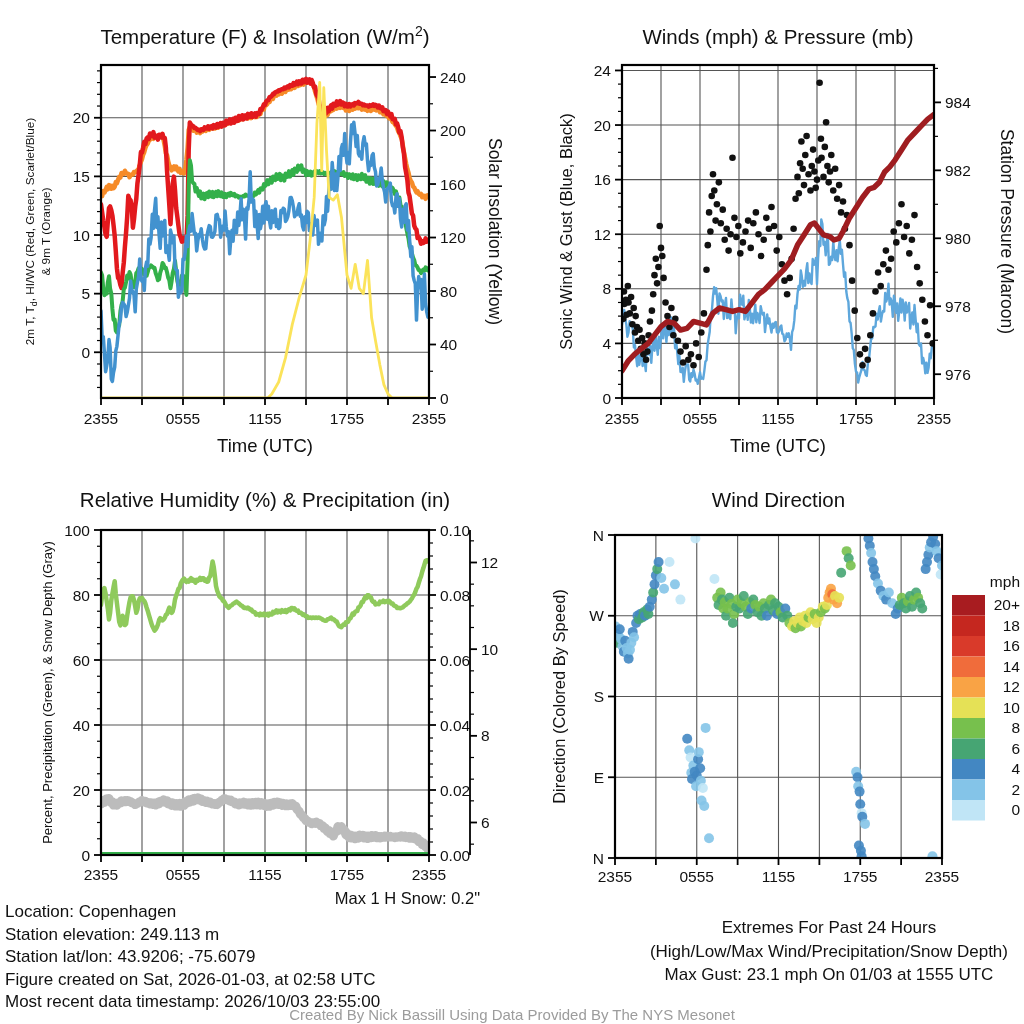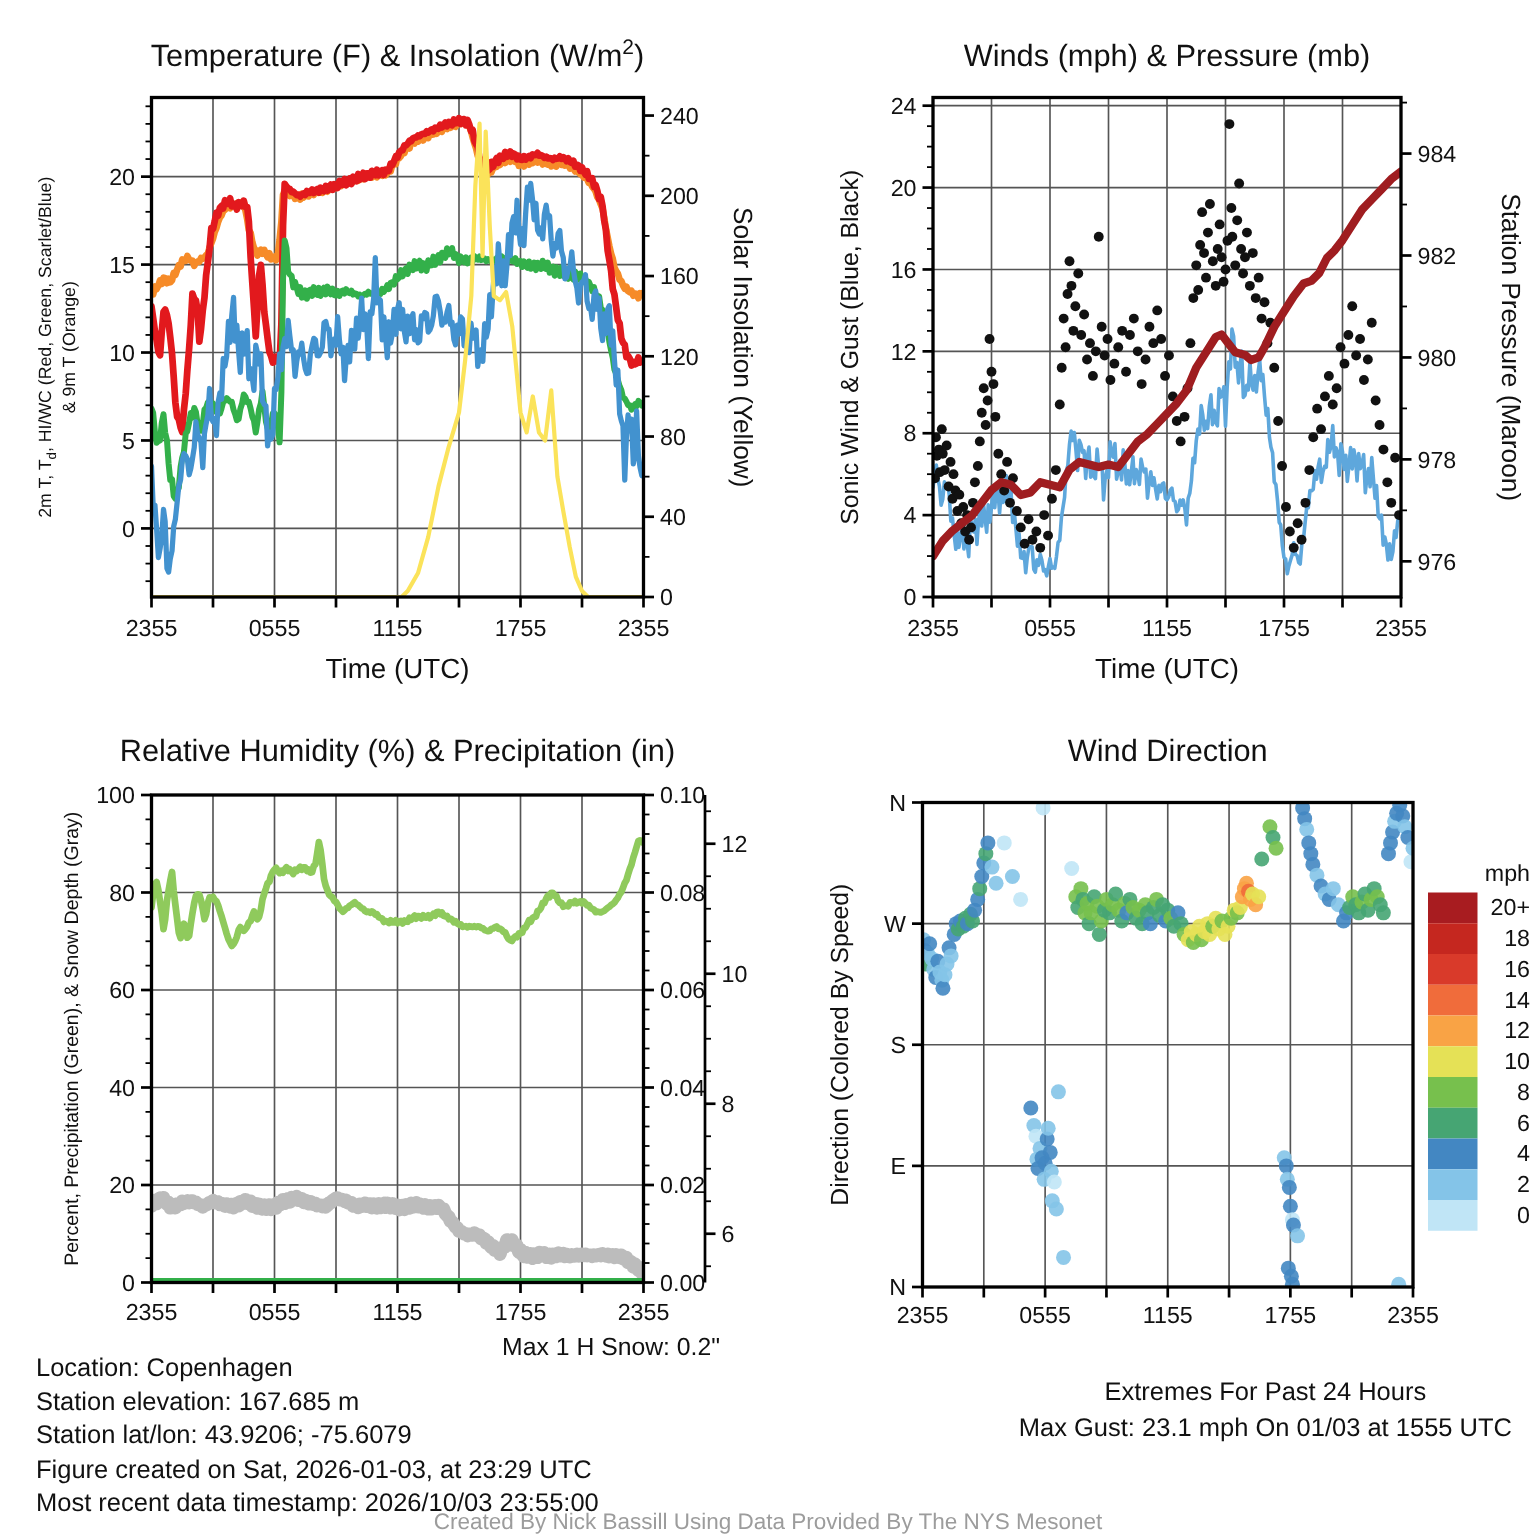--- a/index.html
+++ b/index.html
@@ -1,21 +1,21 @@
 <!DOCTYPE html>
 <html><head>
 <meta charset="utf-8">
 <style>
   html,body{margin:0;padding:0;background:#fff;}
   #canvas{position:relative;width:1024px;height:1024px;background:#fff;overflow:hidden;
           font-family:"Liberation Sans", sans-serif;color:#111;}
   svg{position:absolute;display:block;}
   #c0{left:0;top:0;} #c1{left:512px;top:0;} #c2{left:0;top:470px;} #c3{left:512px;top:470px;}
   svg text{font-family:"Liberation Sans", sans-serif;}
-  .f-left{position:absolute;left:24px;top:901px;font-size:17px;line-height:22.5px;}
+  .f-left{position:absolute;left:5px;top:901px;font-size:17px;line-height:22.5px;}
   .max-snow{position:absolute;left:238px;top:889px;width:242px;text-align:right;font-size:16.5px;}
   .f-right{position:absolute;right:16px;top:916px;text-align:center;font-size:17px;line-height:23.5px;}
   .extremes-values{color:#d0201e;font-weight:bold;}
   .credit{position:absolute;left:0;top:1006px;width:1024px;text-align:center;font-size:15px;color:#9c9c9c;}
 </style>
 </head>
 <body>
 
 <div id="canvas">
   <svg id="c0" width="512" height="460" viewBox="0 0 512 460">
@@ -744,25 +744,26 @@
       <rect x="440" y="309.5" width="33" height="20.5" fill="#84c4e8"></rect>
       <text x="508" y="324.75" font-size="15.5" fill="#111" text-anchor="end">2</text>
       <rect x="440" y="330" width="33" height="20.5" fill="#c0e5f6"></rect>
       <text x="508" y="345.25" font-size="15.5" fill="#111" text-anchor="end">0</text>
     </svg>
 
   <div class="max-snow">Max 1 H Snow: 0.2"</div>
 
   <div class="f-left">
     <div>Location: Copenhagen</div>
-    <div>Station elevation: 167.685 m</div>
+    <div>Station elevation: 249.113 m</div>
     <div>Station lat/lon: 43.9206; -75.6079</div>
-    <div>Figure created on Sat, 2026-01-03, at 23:29 UTC</div>
+    <div>Figure created on Sat, 2026-01-03, at 02:58 UTC</div>
     <div>Most recent data timestamp: 2026/10/03 23:55:00</div>
   </div>
 
   <div class="f-right">
     <div>Extremes For Past 24 Hours</div>
+    <div>(High/Low/Max Wind/Precipitation/Snow Depth)</div>
     <div>Max Gust: 23.1 mph On 01/03 at 1555 UTC</div>
   </div>
 
   <div class="credit">Created By Nick Bassill Using Data Provided By The NYS Mesonet</div>
 </div>
 
 </body></html>

